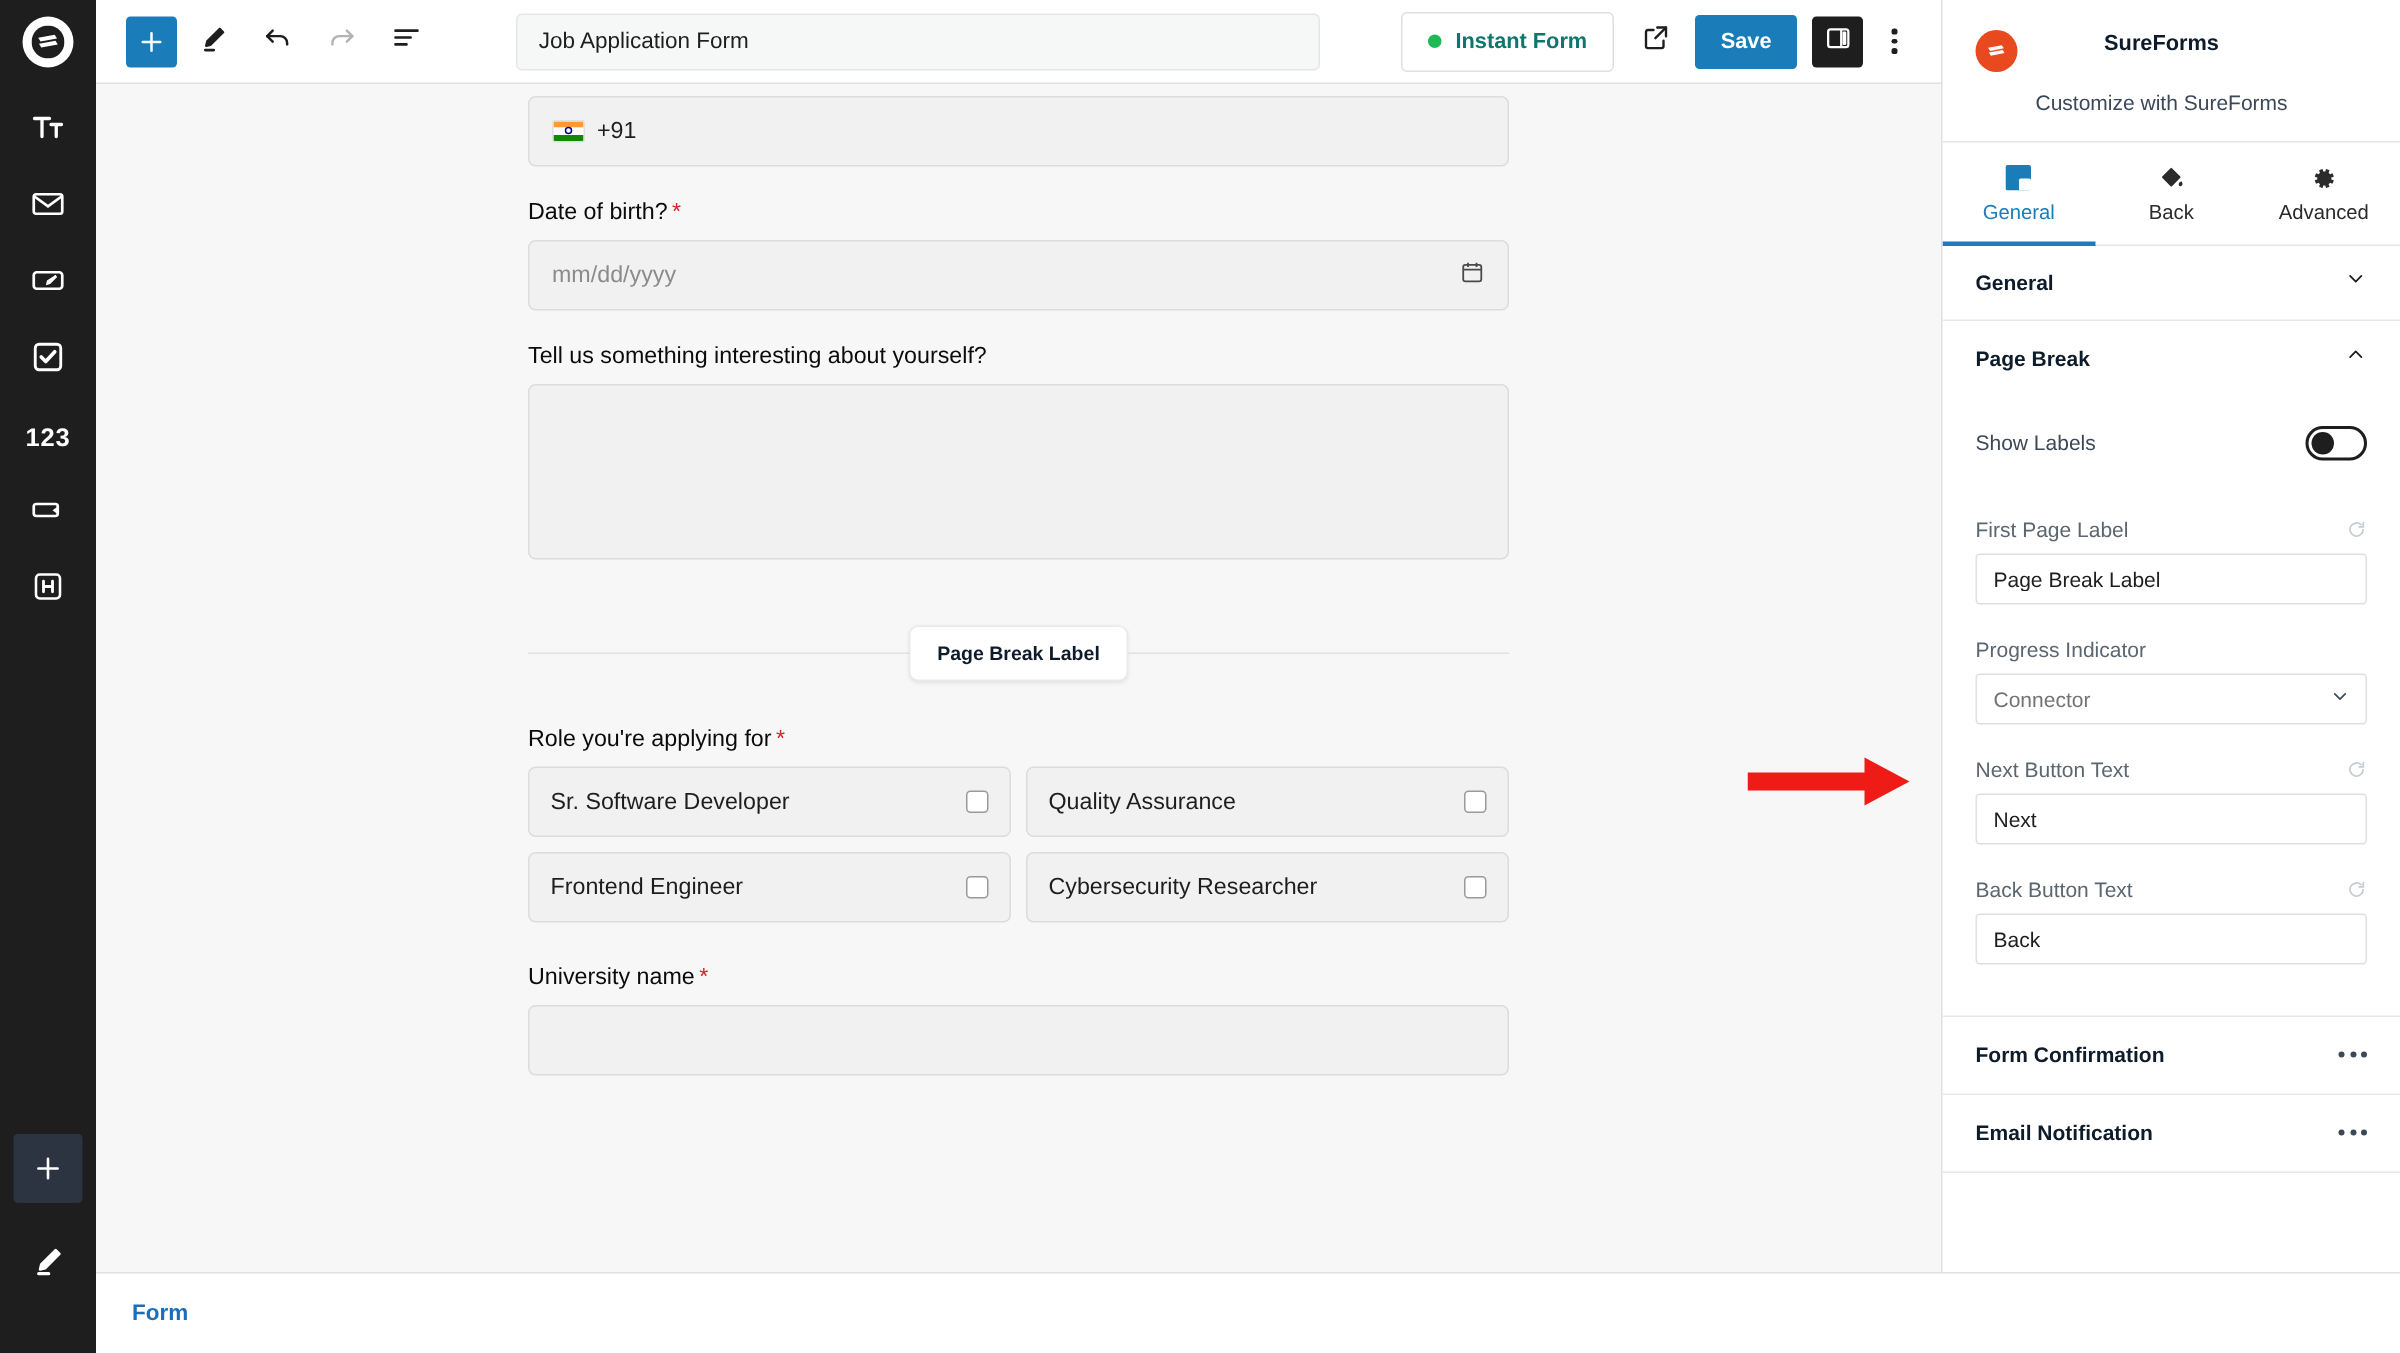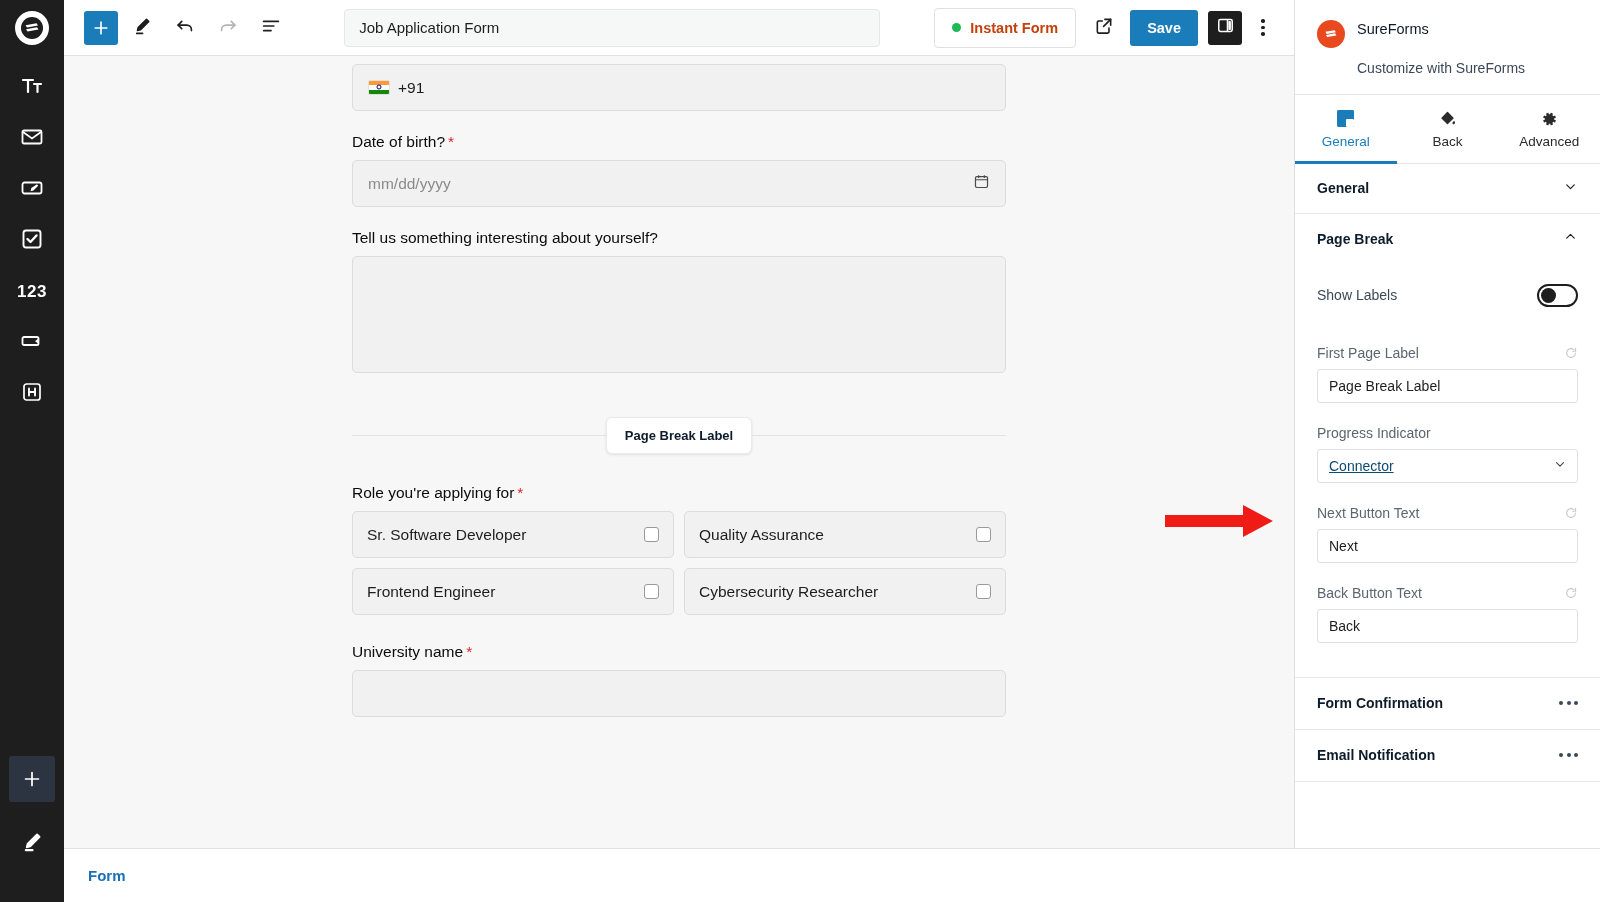--- a/index.html
+++ b/index.html
@@ -72,21 +72,21 @@
     width: 536px; height: 38px;
     background: #f6f7f7; border: 1px solid #e4e6e8; border-radius: 4px;
     padding: 0 14px; font-size: 15px; color: #1e1e1e;
     font-family: "Liberation Sans", sans-serif;
     outline: none;
   }
   .tb-right { display: flex; align-items: center; gap: 0; }
   .instant-form {
     height: 40px; border: 1px solid #e0e0e0; border-radius: 4px;
     background: #fff; display: flex; align-items: center; gap: 9px;
-    padding: 0 17px; font-size: 14.5px; font-weight: 600; color: #c2410c;
+    padding: 0 17px; font-size: 14.5px; font-weight: 600; color: #0f766e;
     cursor: pointer;
   }
   .green-dot { width: 9px; height: 9px; border-radius: 50%; background: #1db954; }
   .tb-ext {
     width: 40px; height: 40px; display: flex; align-items: center; justify-content: center;
     color: #1e1e1e; cursor: pointer; margin-left: 8px;
   }
   .save-btn {
     height: 36px; background: #1a7cb8; color: #fff; border: none; border-radius: 3px;
     padding: 0 17px; font-size: 14.5px; font-weight: 600; cursor: pointer;
@@ -164,21 +164,21 @@
     width: 306px; flex: 0 0 306px; height: 902px;
     background: #ffffff; border-left: 1px solid #e0e0e0;
     display: flex; flex-direction: column; overflow: hidden;
     margin-top: 0;
   }
   .rp-head { padding: 20px 22px 18px 22px; display: flex; gap: 12px; align-items: flex-start; }
   .sf-logo {
     width: 28px; height: 28px; border-radius: 50%; background: #e8491e;
     flex: 0 0 auto; display: flex; align-items: center; justify-content: center;
   }
-  .rp-title { font-size: 14.5px; font-weight: 400; color: #0d1b2a; line-height: 1.35; }
+  .rp-title { font-size: 14.5px; font-weight: 700; color: #0d1b2a; line-height: 1.35; text-align: center; }
   .rp-sub { font-size: 14px; color: #3c4858; margin-top: 20px; }
 
   .rp-tabs { display: flex; border-top: 1px solid #e6e6e6; border-bottom: 1px solid #e6e6e6; }
   .rp-tab {
     flex: 1 1 0; padding: 13px 0 12px; text-align: center; cursor: pointer;
     border-bottom: 3px solid transparent; margin-bottom: -1px;
   }
   .rp-tab .ti { height: 22px; display:flex; align-items:center; justify-content:center; margin-bottom: 4px; }
   .rp-tab .tl { font-size: 13.5px; color: #2b2b2b; }
   .rp-tab.active { border-bottom-color: #1a7cb8; }
@@ -206,22 +206,22 @@
   .ctl-head { display: flex; align-items: center; justify-content: space-between; margin-bottom: 8px; }
   .ctl-label { font-size: 14px; color: #5c6670; }
   .reset-icon { color: #c6ccd2; cursor: pointer; display: flex; }
   .tinput {
     width: 100%; height: 34px; border: 1px solid #dcdfe3; border-radius: 3px;
     background: #fff; padding: 0 11px; font-size: 14px; color: #1e1e1e;
     font-family: "Liberation Sans", sans-serif; outline: none;
   }
   .tselect {
     width: 100%; height: 34px; border: 1px solid #dcdfe3; border-radius: 3px;
-    background: #fff; padding: 0 10px 0 11px; font-size: 14px; color: #0c4a6e;
-    display: flex; align-items: center; justify-content: space-between; cursor: pointer; text-decoration: underline;
+    background: #fff; padding: 0 10px 0 11px; font-size: 14px; color: #737373;
+    display: flex; align-items: center; justify-content: space-between; cursor: pointer;
   }
   .sect-row {
     height: 52px; display: flex; align-items: center; justify-content: space-between;
     padding: 0 22px; border-bottom: 1px solid #e8e8e8; cursor: pointer;
   }
   .sect-row .st { font-size: 14px; font-weight: 700; color: #0d1b2a; }
   .dots { display: flex; gap: 3.5px; align-items: center; }
   .dots i { width: 4px; height: 4px; border-radius: 50%; background: #3c4858; display: block; }
 
   

